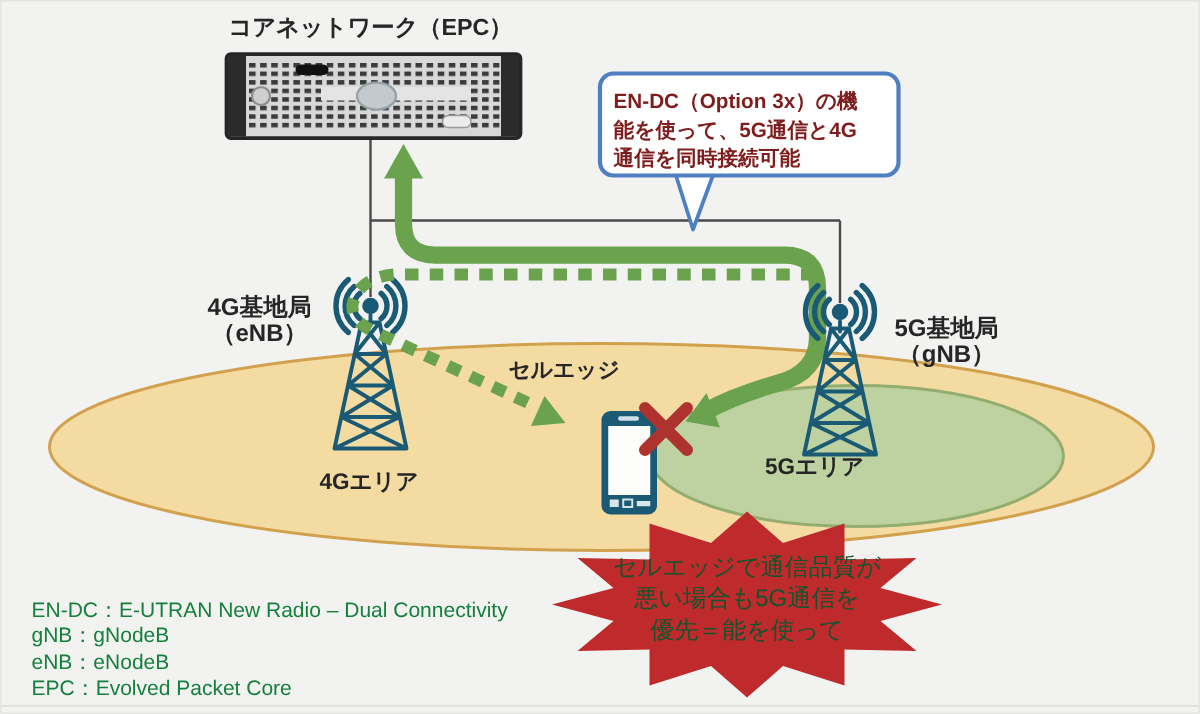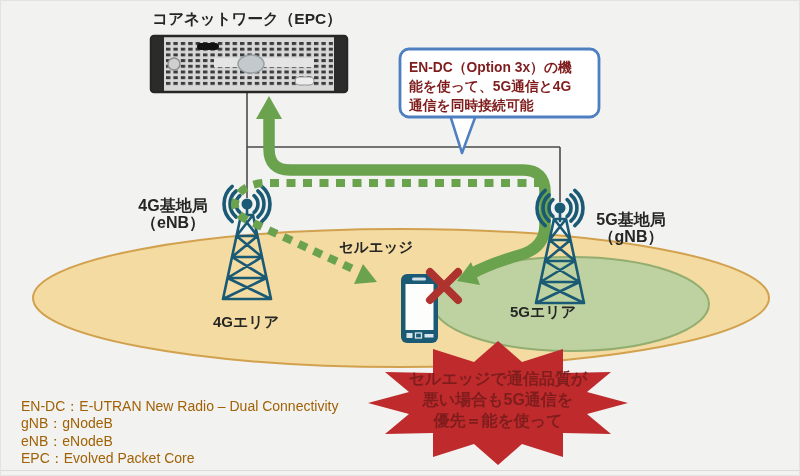--- a/index.html
+++ b/index.html
@@ -15,22 +15,22 @@
   .title       { left:146px; top:9px;  width:200px; text-align:center; font-size:15.5px; font-weight:bold; }
   .callout-txt { left:408px; top:57px; width:186px; font-size:13.8px; line-height:19px; font-weight:bold; color:#7f1d1d; }
   .station     { width:104px; text-align:center; font-size:16px; font-weight:bold; line-height:17px; }
   .station-4g  { left:120px; top:196px; }
   .station-5g  { left:578px; top:197px;margin-top:13px; }
   .cell-edge   { left:338px; top:238px; width:96px; text-align:left; font-size:14.5px; font-weight:bold; }
   .area-lbl    { width:110px; text-align:center; font-size:15px; font-weight:bold; }
   .area-4g-lbl { left:190px; top:312px; }
   .area-5g-lbl { left:487px; top:302px; }
   .burst-txt   { left:377px; top:367px; width:240px; text-align:center;
-                 font-size:16px; font-weight:bold; line-height:21px; color:#7f1d1d; }
-  .legend      { left:20px; top:397px; font-size:14px; line-height:17.4px; color:#a16207; }
+                 font-size:16px; font-weight:normal; line-height:21px; color:#14532d; }
+  .legend      { left:20px; top:397px; font-size:14px; line-height:17.4px; color:#15803d; }
   .bottom-rule { position:absolute; left:0; top:469px; width:800px; height:1px; background:#dcdcda; }
 </style>
 </head>
 <body>
 
 <div class="stage">
 
   <svg width="800" height="476" viewBox="0 0 800 476">
     <defs>
       <pattern id="vents" x="165" y="41" width="7.4" height="5.7" patternUnits="userSpaceOnUse">

